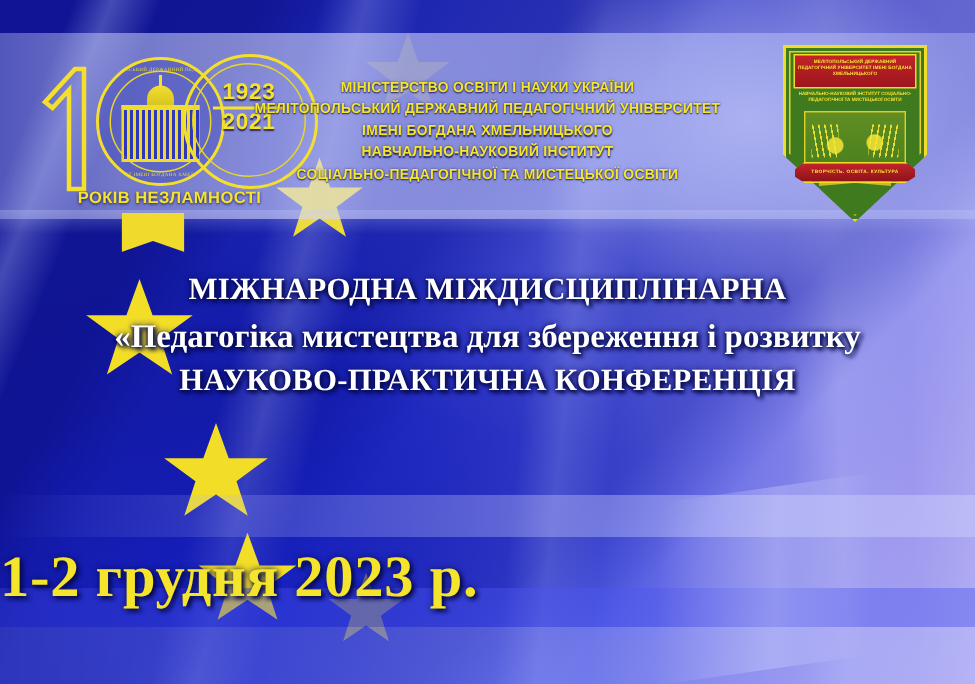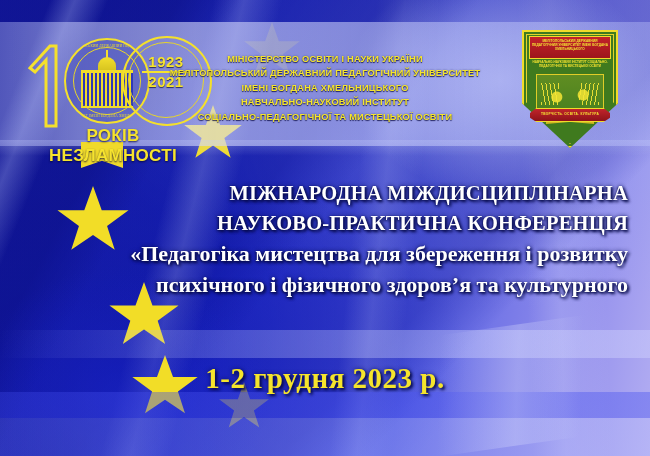--- a/index.html
+++ b/index.html
@@ -130,21 +130,21 @@
   .years{
     position:absolute;left:118px;top:20px;width:60px;text-align:center;
     color:#f5e32e;font-family:"Liberation Sans",sans-serif;font-weight:bold;
     font-size:15px;line-height:1.05;letter-spacing:.5px;
     text-shadow:0 1px 1px rgba(0,0,40,.7);
   }
   .years .bar{height:2px;background:#f5e32e;margin:1px 6px;}
   .logo-caption{
     position:absolute;left:14px;top:92px;width:162px;text-align:center;
     color:#f5e32e;font-family:"Liberation Sans",sans-serif;font-weight:bold;
-    font-size:17px;letter-spacing:.3px;
+    font-size:11px;letter-spacing:.3px;
     text-shadow:0 1px 2px rgba(0,0,50,.8);
   }
   .logo-ribbon{
     position:absolute;left:63px;top:108px;width:42px;height:26px;
     background:#f0da2b;
     clip-path:polygon(0 0,100% 0,100% 100%,50% 72%,0 100%);
     filter:drop-shadow(0 1px 2px rgba(0,0,40,.5));
   }
 
   
@@ -222,41 +222,41 @@
   }
   .emb-ribbon span{
     position:absolute;left:0;right:0;top:2.5px;text-align:center;
     font-family:"Liberation Sans",sans-serif;font-weight:bold;
     font-size:3.2px;color:#f6e634;letter-spacing:.3px;
   }
 
   
   #title-block{
     position:absolute;left:22px;right:22px;top:178px;
-    text-align:right;
+    text-align:center;
   }
   .t-line{
     color:#ffffff;
     font-family:"Liberation Serif",serif;
     font-weight:bold;
     text-shadow:
       0 0 4px rgba(10,16,90,.95),
       2px 2px 3px rgba(6,10,70,.95),
       -1px 1px 2px rgba(6,10,70,.7);
     white-space:nowrap;
   }
   .t-head{font-size:20.5px;line-height:30px;letter-spacing:.2px;}
   .t-quote{font-size:22px;line-height:31px;letter-spacing:0;}
 
   
   #date-line{
-    position:absolute;left:0;right:0;top:362px;text-align:center;
+    position:absolute;left:0;right:0;top:362px;
     color:#f5e42c;
     font-family:"Liberation Serif",serif;font-weight:bold;
-    font-size:29px;letter-spacing:.5px;
+    font-size:39px;letter-spacing:.5px;
     text-shadow:
       0 0 4px rgba(10,16,90,.9),
       2px 2px 3px rgba(6,10,70,.95);
   }
 </style>
 </head>
 <body>
 
 <div id="poster">
 
@@ -323,20 +323,19 @@
     <div class="emb-sub">НАВЧАЛЬНО-НАУКОВИЙ ІНСТИТУТ СОЦІАЛЬНО-ПЕДАГОГІЧНОЇ ТА МИСТЕЦЬКОЇ ОСВІТИ</div>
     <div class="emb-art"></div>
     <div class="emb-book"></div>
     <div class="emb-ribbon">
       <span>ТВОРЧІСТЬ. ОСВІТА. КУЛЬТУРА</span>
     </div>
   </div>
 
   <div id="title-block">
     <div class="t-line t-head">МІЖНАРОДНА МІЖДИСЦИПЛІНАРНА</div>
+    <div class="t-line t-quote">«Педагогіка мистецтва для збереження і розвитку</div>
     <div class="t-line t-head">НАУКОВО-ПРАКТИЧНА КОНФЕРЕНЦІЯ</div>
-    <div class="t-line t-quote">«Педагогіка мистецтва для збереження і розвитку</div>
-    <div class="t-line t-quote">психічного і фізичного здоров’я та культурного</div>
   </div>
 
   <div id="date-line">1-2 грудня 2023 р.</div>
 
 </div>
 
 </body></html>

